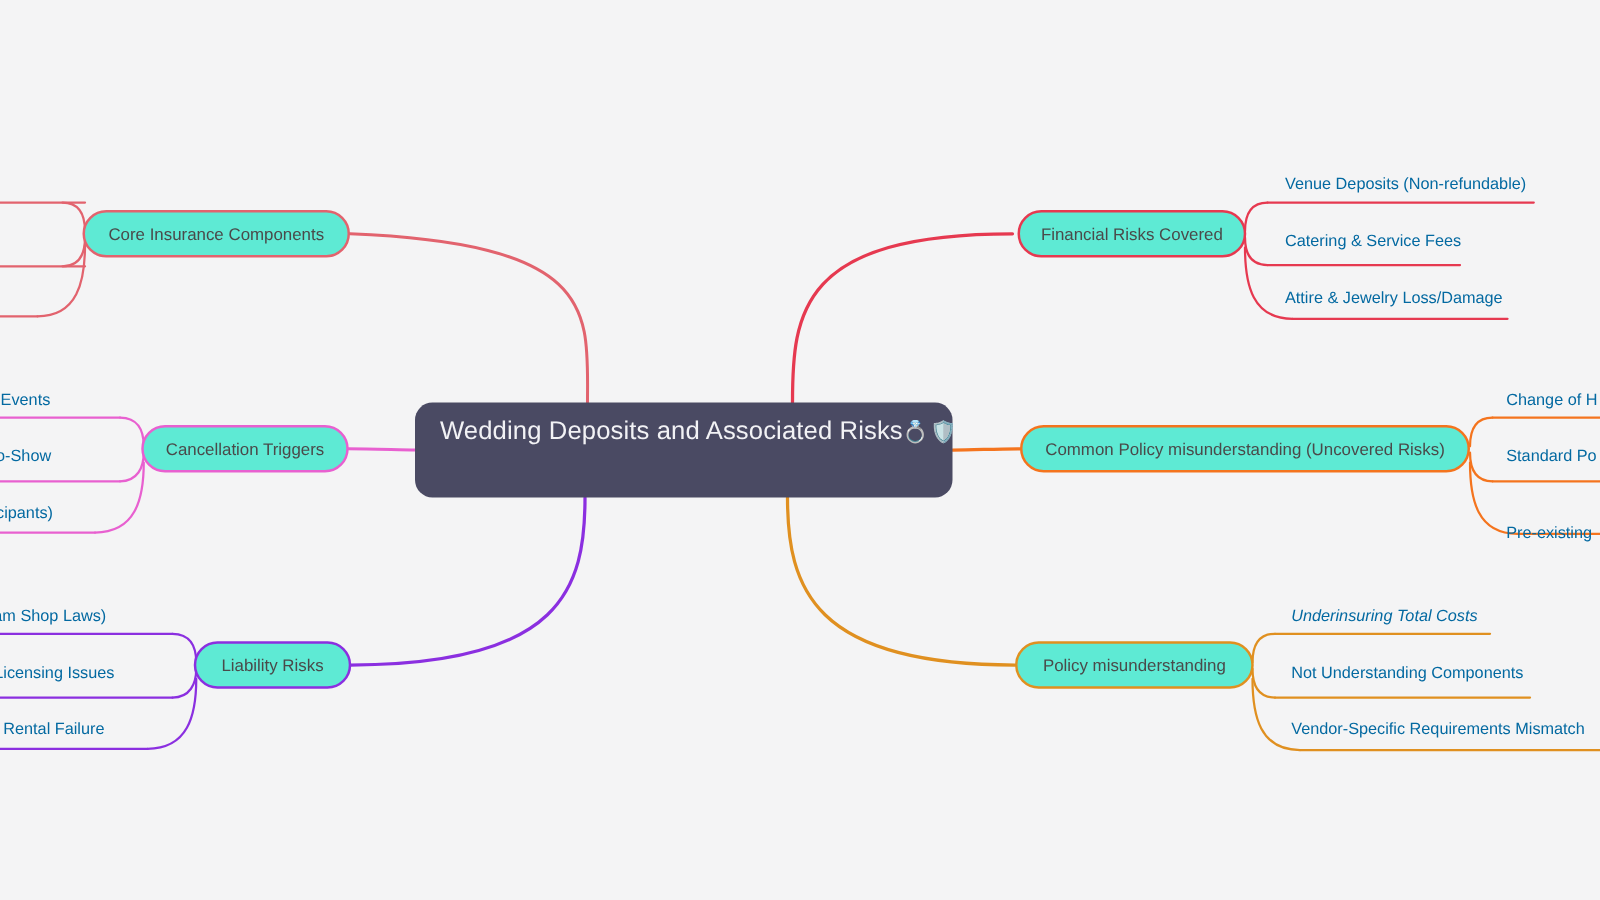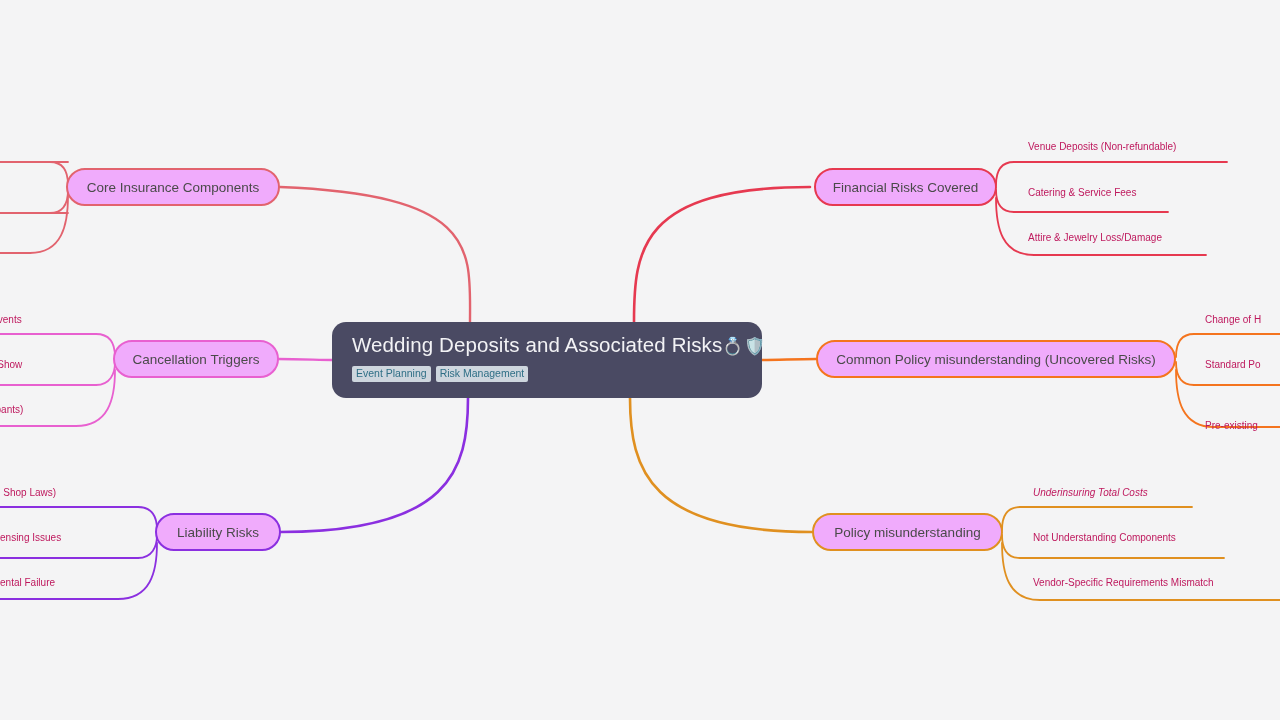--- a/index.html
+++ b/index.html
@@ -64,43 +64,43 @@
     line-height: 13px;
     padding: 1px 4px 2px 4px;
     border-radius: 2px;
     white-space: nowrap;
     font-family: "Liberation Sans", sans-serif;
   }
 
   
   .branch-node {
     position: absolute;
-    background: #f0abfc;
+    background: #5eead4;
     border-style: solid;
     border-width: 2.2px;
     border-radius: 19px;
     box-sizing: border-box;
     display: flex;
     align-items: center;
     justify-content: center;
     height: 38px;
     white-space: nowrap;
   }
   .branch-label {
     font-size: 13.5px;
     color: #4a4a4a;
     padding: 0 14px;
     white-space: nowrap;
   }
 
   
   .leaf {
     position: absolute;
-    font-size: 10px;
-    color: #be185d;
+    font-size: 13px;
+    color: #0369a1;
     white-space: nowrap;
     height: 18px;
     line-height: 18px;
   }
 </style>
 </head>
 <body>
 
 <div id="mindmap">
 
@@ -153,24 +153,20 @@
     <path d="M 1002 535 C 1002 547 1006 558 1020 558" fill="none" stroke="#e09020" stroke-width="1.8" stroke-linecap="round"></path>
     <path d="M 1020 558 C 1080 558 1180 558 1224 558" fill="none" stroke="#e09020" stroke-width="1.8" stroke-linecap="round"></path>
     <path d="M 1002 543 C 1002 573 1008 600 1040 600" fill="none" stroke="#e09020" stroke-width="1.8" stroke-linecap="round"></path>
     <path d="M 1040 600 C 1110 600 1230 600 1290 600" fill="none" stroke="#e09020" stroke-width="1.8" stroke-linecap="round"></path>
   </svg>
 
   <div class="root-node">
     <div class="root-title">
       <span>Wedding Deposits and Associated Risks</span><span class="root-emoji">💍🛡️</span>
     </div>
-    <div class="root-tags">
-      <span class="tag">Event Planning</span>
-      <span class="tag">Risk Management</span>
-    </div>
   </div>
 
   <div class="branch-node" style="left:66px; top:168px; width:214px; border-color:#e2636e;">
     <span class="branch-label">Core Insurance Components</span>
   </div>
 
   <div class="branch-node" style="left:113px; top:340px; width:166px; border-color:#e860d0;">
     <span class="branch-label">Cancellation Triggers</span>
   </div>
 

